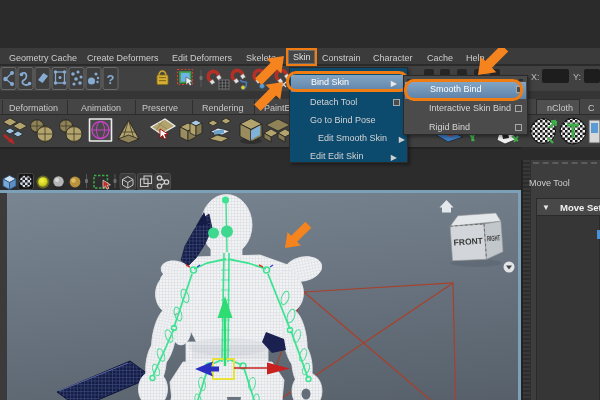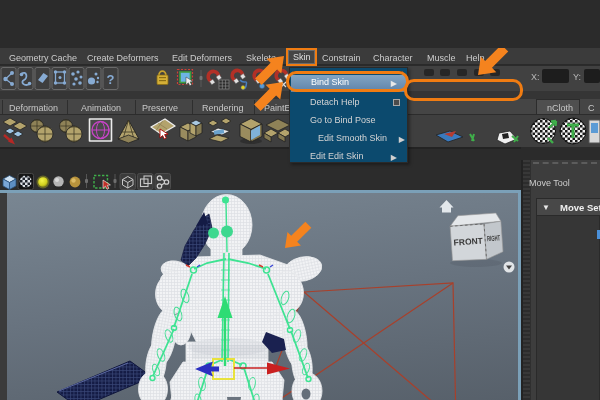--- a/index.html
+++ b/index.html
@@ -17,21 +17,21 @@
 <body>
 <div id="root">
 
 <div class="abs" style="left:0;top:0;width:600px;height:17px;background:#3b3b3b;border-bottom:1px solid #2a2a2a;">
   <span class="mtxt" style="left:9px;">Geometry Cache</span>
   <span class="mtxt" style="left:87px;">Create Deformers</span>
   <span class="mtxt" style="left:172px;">Edit Deformers</span>
   <span class="mtxt" style="left:246px;">Skeleto</span>
   <span class="mtxt" style="left:322px;">Constrain</span>
   <span class="mtxt" style="left:373px;">Character</span>
-  <span class="mtxt" style="left:427px;">Muscle</span>
+  <span class="mtxt" style="left:427px;">Cache</span>
   <span class="mtxt" style="left:466px;">Help</span>
 </div>
 
 <div class="abs" style="left:286px;top:0;width:31px;height:18px;border:2px solid #f07c12;background:#454545;">
   <div class="abs" style="left:0;top:0;width:27px;height:14px;border:1px solid #6b6b6b;"></div>
   <span class="abs" style="left:5px;top:2px;font-size:9px;color:#e0e0e0;">Skin</span>
 </div>
 
 <div class="abs" id="toolbar" style="left:0;top:18px;width:600px;height:33px;background:#414141;">
 <svg width="600" height="33" viewBox="0 0 600 33">
@@ -473,38 +473,53 @@
   <div class="abs" style="left:60px;top:276px;font-size:9px;color:#c8c8c8;white-space:nowrap;">Discrete</div>
 </div>
 
 <div class="abs" id="mainmenu" style="left:289px;top:19px;width:119px;height:96px;background:#0c4a6e;border:1px solid #2a2a2a;box-shadow:2px 2px 3px rgba(0,0,0,0.35);">
   <div class="abs" style="left:3px;top:3px;width:110px;height:2px;background:repeating-linear-gradient(90deg,#2b2b2b 0 4px,#4b4b4b 4px 7px);"></div>
   <div class="abs" id="bindskinrow" style="left:1px;top:7px;width:116px;height:17px;background:linear-gradient(#82a5c4,#5e82a8);">
      <span class="mitem" style="top:2px;color:#ffffff;">Bind Skin</span>
      <span class="marrow" style="top:4px;color:#e8e8e8;">▶</span>
   </div>
   <div class="abs" style="left:0;top:28px;width:117px;height:16px;">
-     <span class="mitem" style="top:1px;">Detach Help</span>
+     <span class="mitem" style="top:1px;">Detach Tool</span>
      <div class="mchk" style="top:3px;right:7px;"></div>
   </div>
   <div class="abs" style="left:0;top:46px;width:117px;height:16px;">
      <span class="mitem" style="top:1px;">Go to Bind Pose</span>
   </div>
   <div class="abs" style="left:8px;top:64px;width:117px;height:16px;">
      <span class="mitem" style="top:1px;">Edit Smooth Skin</span>
      <span class="marrow" style="top:3px;">▶</span>
   </div>
   <div class="abs" style="left:0;top:82px;width:117px;height:16px;">
      <span class="mitem" style="top:1px;">Edit Edit Skin</span>
      <span class="marrow" style="top:3px;">▶</span>
   </div>
 </div>
 
 <div class="abs" style="left:286px;top:23px;width:123px;height:21px;border:3px solid #f07c12;border-radius:10px;"></div>
 
+<div class="abs" id="submenu" style="left:403px;top:27px;width:125px;height:60px;background:#4b4b4b;border:1px solid #2a2a2a;box-shadow:2px 2px 3px rgba(0,0,0,0.35);">
+  <div class="abs" style="left:3px;top:3px;width:116px;height:2px;background:repeating-linear-gradient(90deg,#2b2b2b 0 4px,#4b4b4b 4px 7px);"></div>
+  <div class="abs" style="left:1px;top:6px;width:121px;height:17px;background:linear-gradient(#82a5c4,#5e82a8);">
+     <span class="mitem" style="left:25px;top:2px;color:#ffffff;">Smooth Bind</span>
+  </div>
+  <div class="mchk" style="top:10px;right:4px;"></div>
+  <div class="abs" style="left:0;top:26px;width:122px;height:16px;">
+     <span class="mitem" style="left:25px;top:1px;">Interactive Skin Bind</span>
+     <div class="mchk" style="top:3px;right:4px;"></div>
+  </div>
+  <div class="abs" style="left:0;top:45px;width:122px;height:16px;">
+     <span class="mitem" style="left:25px;top:1px;">Rigid Bind</span>
+     <div class="mchk" style="top:3px;right:4px;"></div>
+  </div>
+</div>
 
 <div class="abs" style="left:404px;top:31px;width:119px;height:22px;border:3px solid #f07c12;border-radius:10px;"></div>
 
 <div class="abs" style="left:531px;top:24px;font-size:9px;color:#b9b9b9;">X:</div>
 <div class="abs" style="left:542px;top:21px;width:27px;height:14px;background:#1d1d1d;border-radius:2px;"></div>
 <div class="abs" style="left:573px;top:24px;font-size:9px;color:#b9b9b9;">Y:</div>
 <div class="abs" style="left:584px;top:21px;width:16px;height:14px;background:#1d1d1d;border-radius:2px;"></div>
 
 <svg class="abs" id="arrows" style="left:0;top:0;width:600px;height:400px;pointer-events:none;" viewBox="0 0 600 400">
   <defs>

